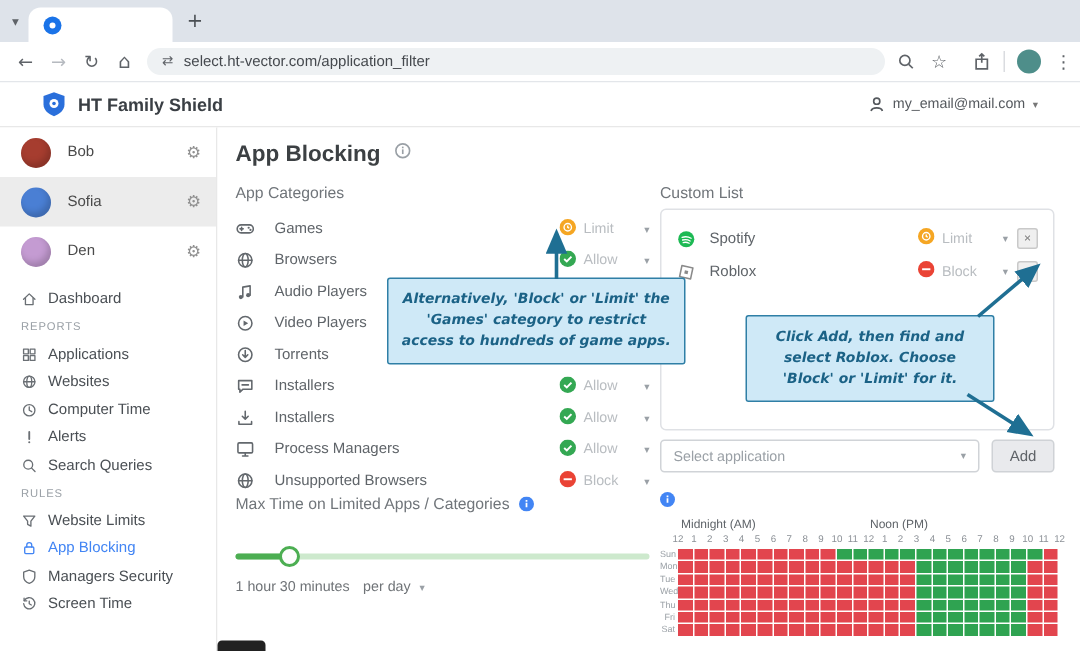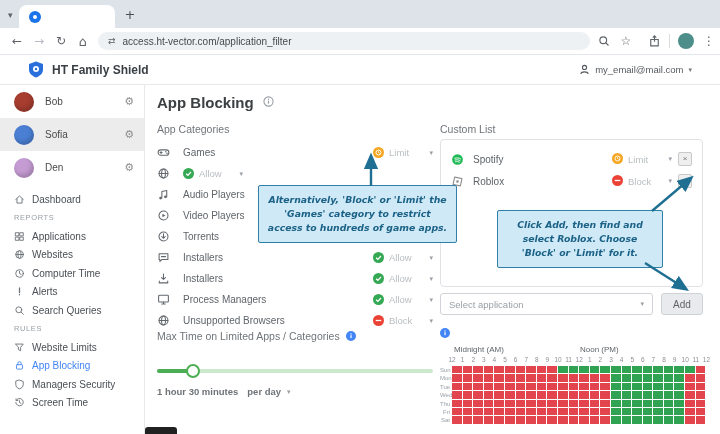--- a/index.html
+++ b/index.html
@@ -71,21 +71,21 @@
   .selrow { margin-top:6px; display:flex; gap:8px; }
   .appselect { flex:1; height:22px; border:1px solid #d0d3d7; border-radius:3px; display:flex; align-items:center; padding:0 8px; }
   .appselect .ph { flex:1; font-size:9.5px; color:#9aa0a6; }
   .addbtn { width:42px; height:22px; background:#e9eaed; border:1px solid #cfd2d6; border-radius:3px; font-size:10px; color:#5f6368; font-family:"Liberation Sans",sans-serif; }
 
   .maxtime { position:absolute; left:12px; top:245px; width:276px; }
   .slider { position:relative; margin-top:22px; height:14px; }
   .track { position:absolute; left:0; right:0; top:5px; height:4px; border-radius:2px; background:#cde9cd; }
   .fill { position:absolute; left:0; top:5px; height:4px; border-radius:2px; background:#4cae52; }
   .handle { position:absolute; top:0; width:14px; height:14px; border-radius:50%; background:#fdfdfd; border:2px solid #4cae52; }
-  .duration { margin-top:8px; font-size:9.5px; color:#6f7377; display:flex; align-items:center; gap:4px;font-weight:bold; }
+  .duration { margin-top:8px; font-size:9.5px; color:#6f7377; display:flex; align-items:center; gap:4px; }
   .duration .unit { margin-left:5px; }
   .duration .scaret { margin-left:2px; }
 
   .schedule { position:absolute; left:295px; top:243px; width:272px; }
   .sched-top { position:absolute; left:12px; top:17px; width:254px; font-size:8px; color:#5f6469; }
   .sched-top .am { position:absolute; left:2px; }
   .sched-top .pm { position:absolute; left:128px; }
   .hours { position:absolute; left:12px; top:28px; width:254px; height:8px; }
   .hours span { position:absolute; transform:translateX(-50%); font-size:6.5px; color:#8b9096; }
   .days { position:absolute; left:0; top:38px; width:10px; }
@@ -115,21 +115,21 @@
     <span class="newtab glyph">+</span>
   </div>
 
   <div class="navbar">
     <span class="nbtn glyph" style="margin-left:6px">←</span>
     <span class="nbtn dis glyph">→</span>
     <span class="nbtn glyph">↻</span>
     <span class="nbtn glyph" style="font-size:13px">⌂</span>
     <div class="omnibox">
       <span class="ob-icon glyph">⇄</span>
-      <span class="url">access.ht-vector.com/application_filter</span>
+      <span class="url">select.ht-vector.com/application_filter</span>
     </div>
     <span class="navspacer"></span>
     <span class="nbtn"><svg width="12" height="12" viewBox="0 0 16 16" fill="none" stroke="#5f6368" stroke-width="1.5">
           <circle cx="7" cy="7" r="4.5"></circle>
           <path d="M10.5 10.5 L14 14"></path>
         </svg></span>
     <span class="nbtn glyph">☆</span>
     <span class="nbtn" style="margin-left:6px"><svg width="11" height="12" viewBox="0 0 14 16" fill="none" stroke="#5f6368" stroke-width="1.5">
           <path d="M2 6 H12 V14.5 H2 Z"></path>
           <path d="M7 9 V1.5 M4.5 3.5 L7 1 L9.5 3.5" stroke="#fff" stroke-width="0"></path>
@@ -309,20 +309,21 @@
             </span>
           </div>
           <div class="catrow">
             <span class="cicon">
               <svg width="13" height="13" viewBox="0 0 16 16" fill="none" stroke="currentColor" stroke-width="1.3" stroke-linecap="round" stroke-linejoin="round">
                 <circle cx="8" cy="8" r="5.5"></circle>
                 <ellipse cx="8" cy="8" rx="2.4" ry="5.5"></ellipse>
                 <path d="M2.6 8 H13.4"></path>
               </svg>
             </span>
+            <span class="cname">Browsers</span>
             <span class="statusctl">
               <span><svg width="11" height="11" viewBox="0 0 12 12">
                   <circle cx="6" cy="6" r="6" fill="#34a853"></circle>
                   <path d="M3.4 6.2 L5.3 8 L8.7 4.4" stroke="#fff" stroke-width="1.4" fill="none"></path>
                 </svg></span>
               <span class="stext">Allow</span>
               <span class="scaret glyph">▾</span>
             </span>
           </div>
           <div class="catrow">

